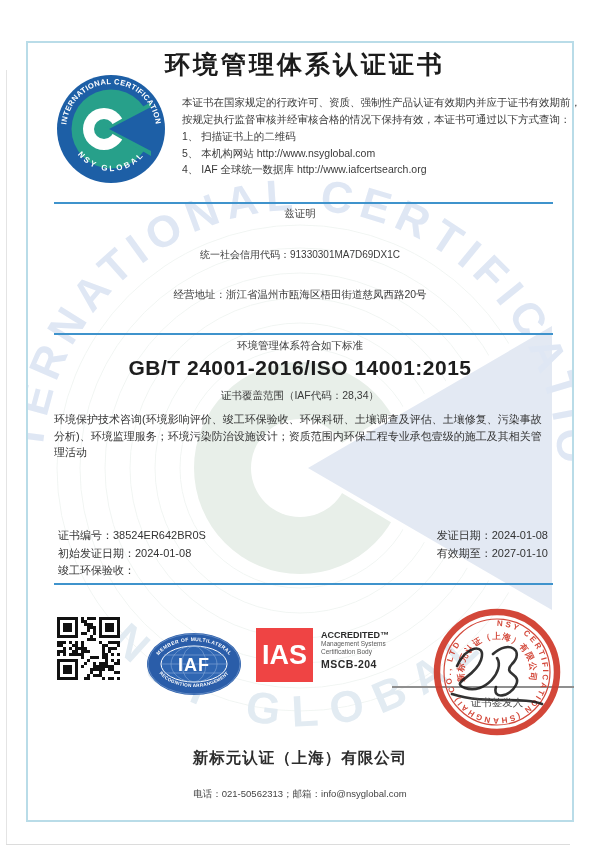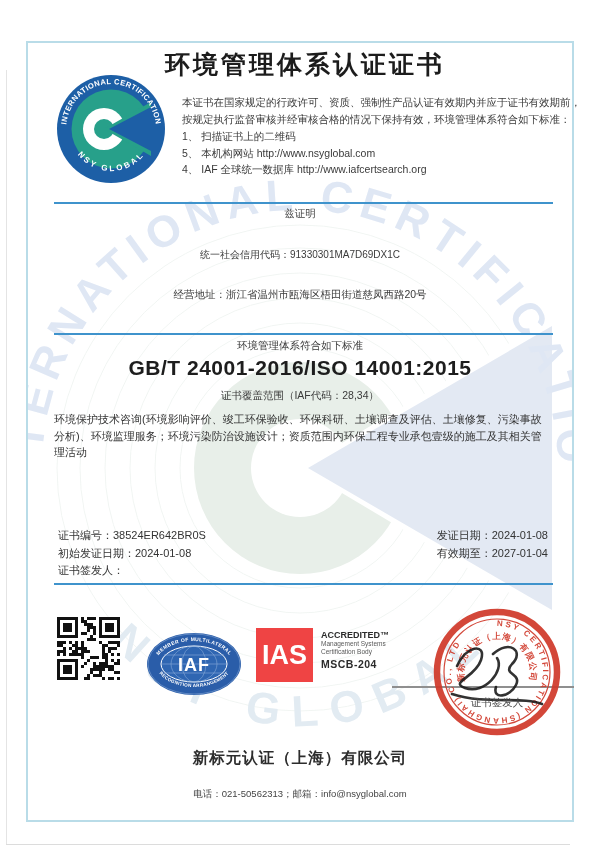--- a/index.html
+++ b/index.html
@@ -100,21 +100,21 @@
     <text font-size="7.6" font-weight="bold" fill="#ffffff" letter-spacing="0.4">
       <textPath href="#logoTop" startOffset="50%" text-anchor="middle">INTERNATIONAL CERTIFICATION</textPath>
     </text>
     <text font-size="8" font-weight="bold" fill="#ffffff" letter-spacing="2.5">
       <textPath href="#logoBot" startOffset="50%" text-anchor="middle">NSY GLOBAL</textPath>
     </text>
   </svg>
 
   <div class="abs intro">
     <div>本证书在国家规定的行政许可、资质、强制性产品认证有效期内并应于证书有效期前，</div>
-    <div>按规定执行监督审核并经审核合格的情况下保持有效，环境管理体系符合如下标准：</div>
+    <div>按规定执行监督审核并经审核合格的情况下保持有效，本证书可通过以下方式查询：</div>
     <div class="qitem">1、 扫描证书上的二维码</div>
     <div class="qitem">5、 本机构网站 http://www.nsyglobal.com</div>
     <div class="qitem">4、 IAF 全球统一数据库 http://www.iafcertsearch.org</div>
   </div>
 
   <div class="sep" style="top:202px;"></div>
 
   <div class="abs ctr certify">兹证明</div>
   <div class="abs ctr code">统一社会信用代码：91330301MA7D69DX1C</div>
   <div class="abs ctr addr2">经营地址：浙江省温州市瓯海区梧田街道慈凤西路20号</div>
@@ -122,22 +122,22 @@
   <div class="sep" style="top:333px;"></div>
 
   <div class="abs ctr stdlabel">环境管理体系符合如下标准</div>
   <div class="abs ctr standard">GB/T 24001-2016/ISO 14001:2015</div>
   <div class="abs ctr coverage">证书覆盖范围（IAF代码：28,34）</div>
   <div class="abs scope">环境保护技术咨询(环境影响评价、竣工环保验收、环保科研、土壤调查及评估、土壤修复、污染事故分析)、环境监理服务；环境污染防治设施设计；资质范围内环保工程专业承包壹级的施工及其相关管理活动</div>
 
   <div class="d-row d-left" style="top:528px;">证书编号：38524ER642BR0S</div>
   <div class="d-row d-right" style="top:528px;">发证日期：2024-01-08</div>
   <div class="d-row d-left" style="top:546px;">初始发证日期：2024-01-08</div>
-  <div class="d-row d-right" style="top:546px;">有效期至：2027-01-04</div>
-  <div class="d-row d-left" style="top:563px;">证书签发人：</div>
+  <div class="d-row d-right" style="top:546px;">有效期至：2027-01-10</div>
+  <div class="d-row d-left" style="top:563px;">竣工环保验收：</div>
 
   <div class="sep" style="top:583px;"></div>
 
   <svg class="abs" style="left:57px; top:617px;" width="63" height="63" viewBox="0 0 21 21" shape-rendering="crispEdges">
     <rect x="0" y="0" width="21" height="21" fill="#ffffff"></rect>
     <g fill="#111111" id="qr-finders">
       <rect x="0" y="0" width="7" height="7"></rect>
         <rect x="14" y="0" width="7" height="7"></rect>
         <rect x="0" y="14" width="7" height="7"></rect>
     </g>

